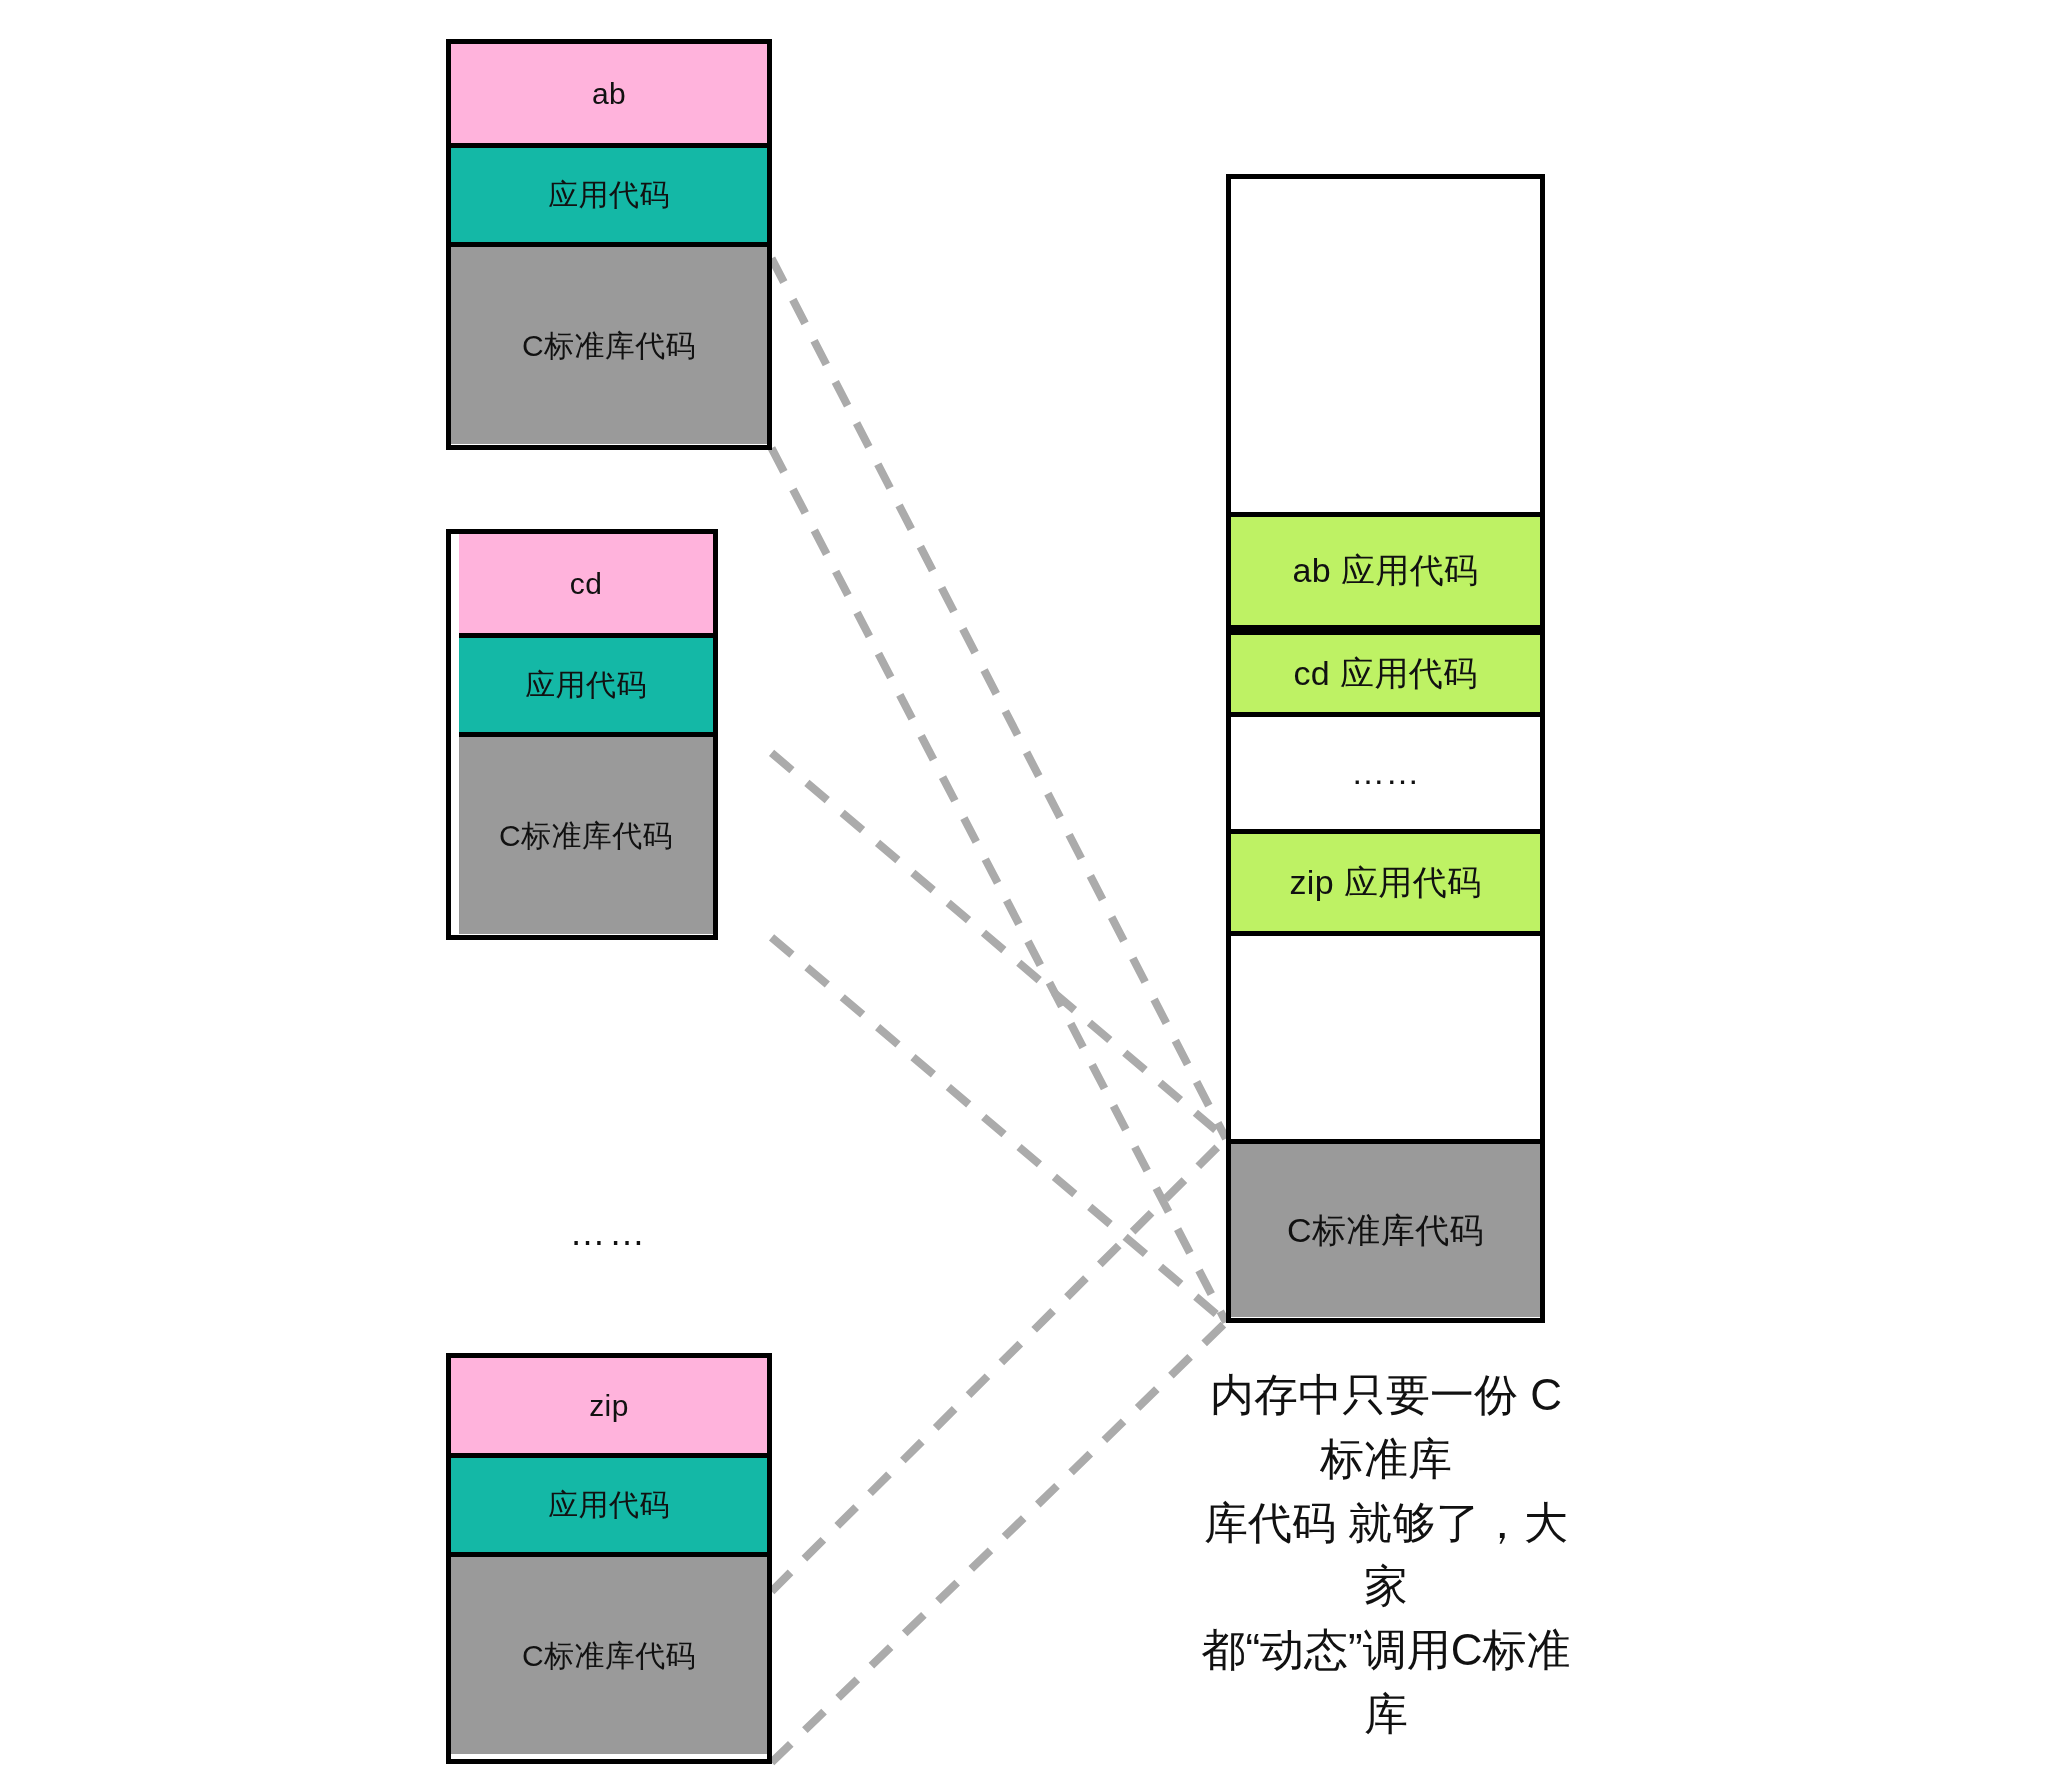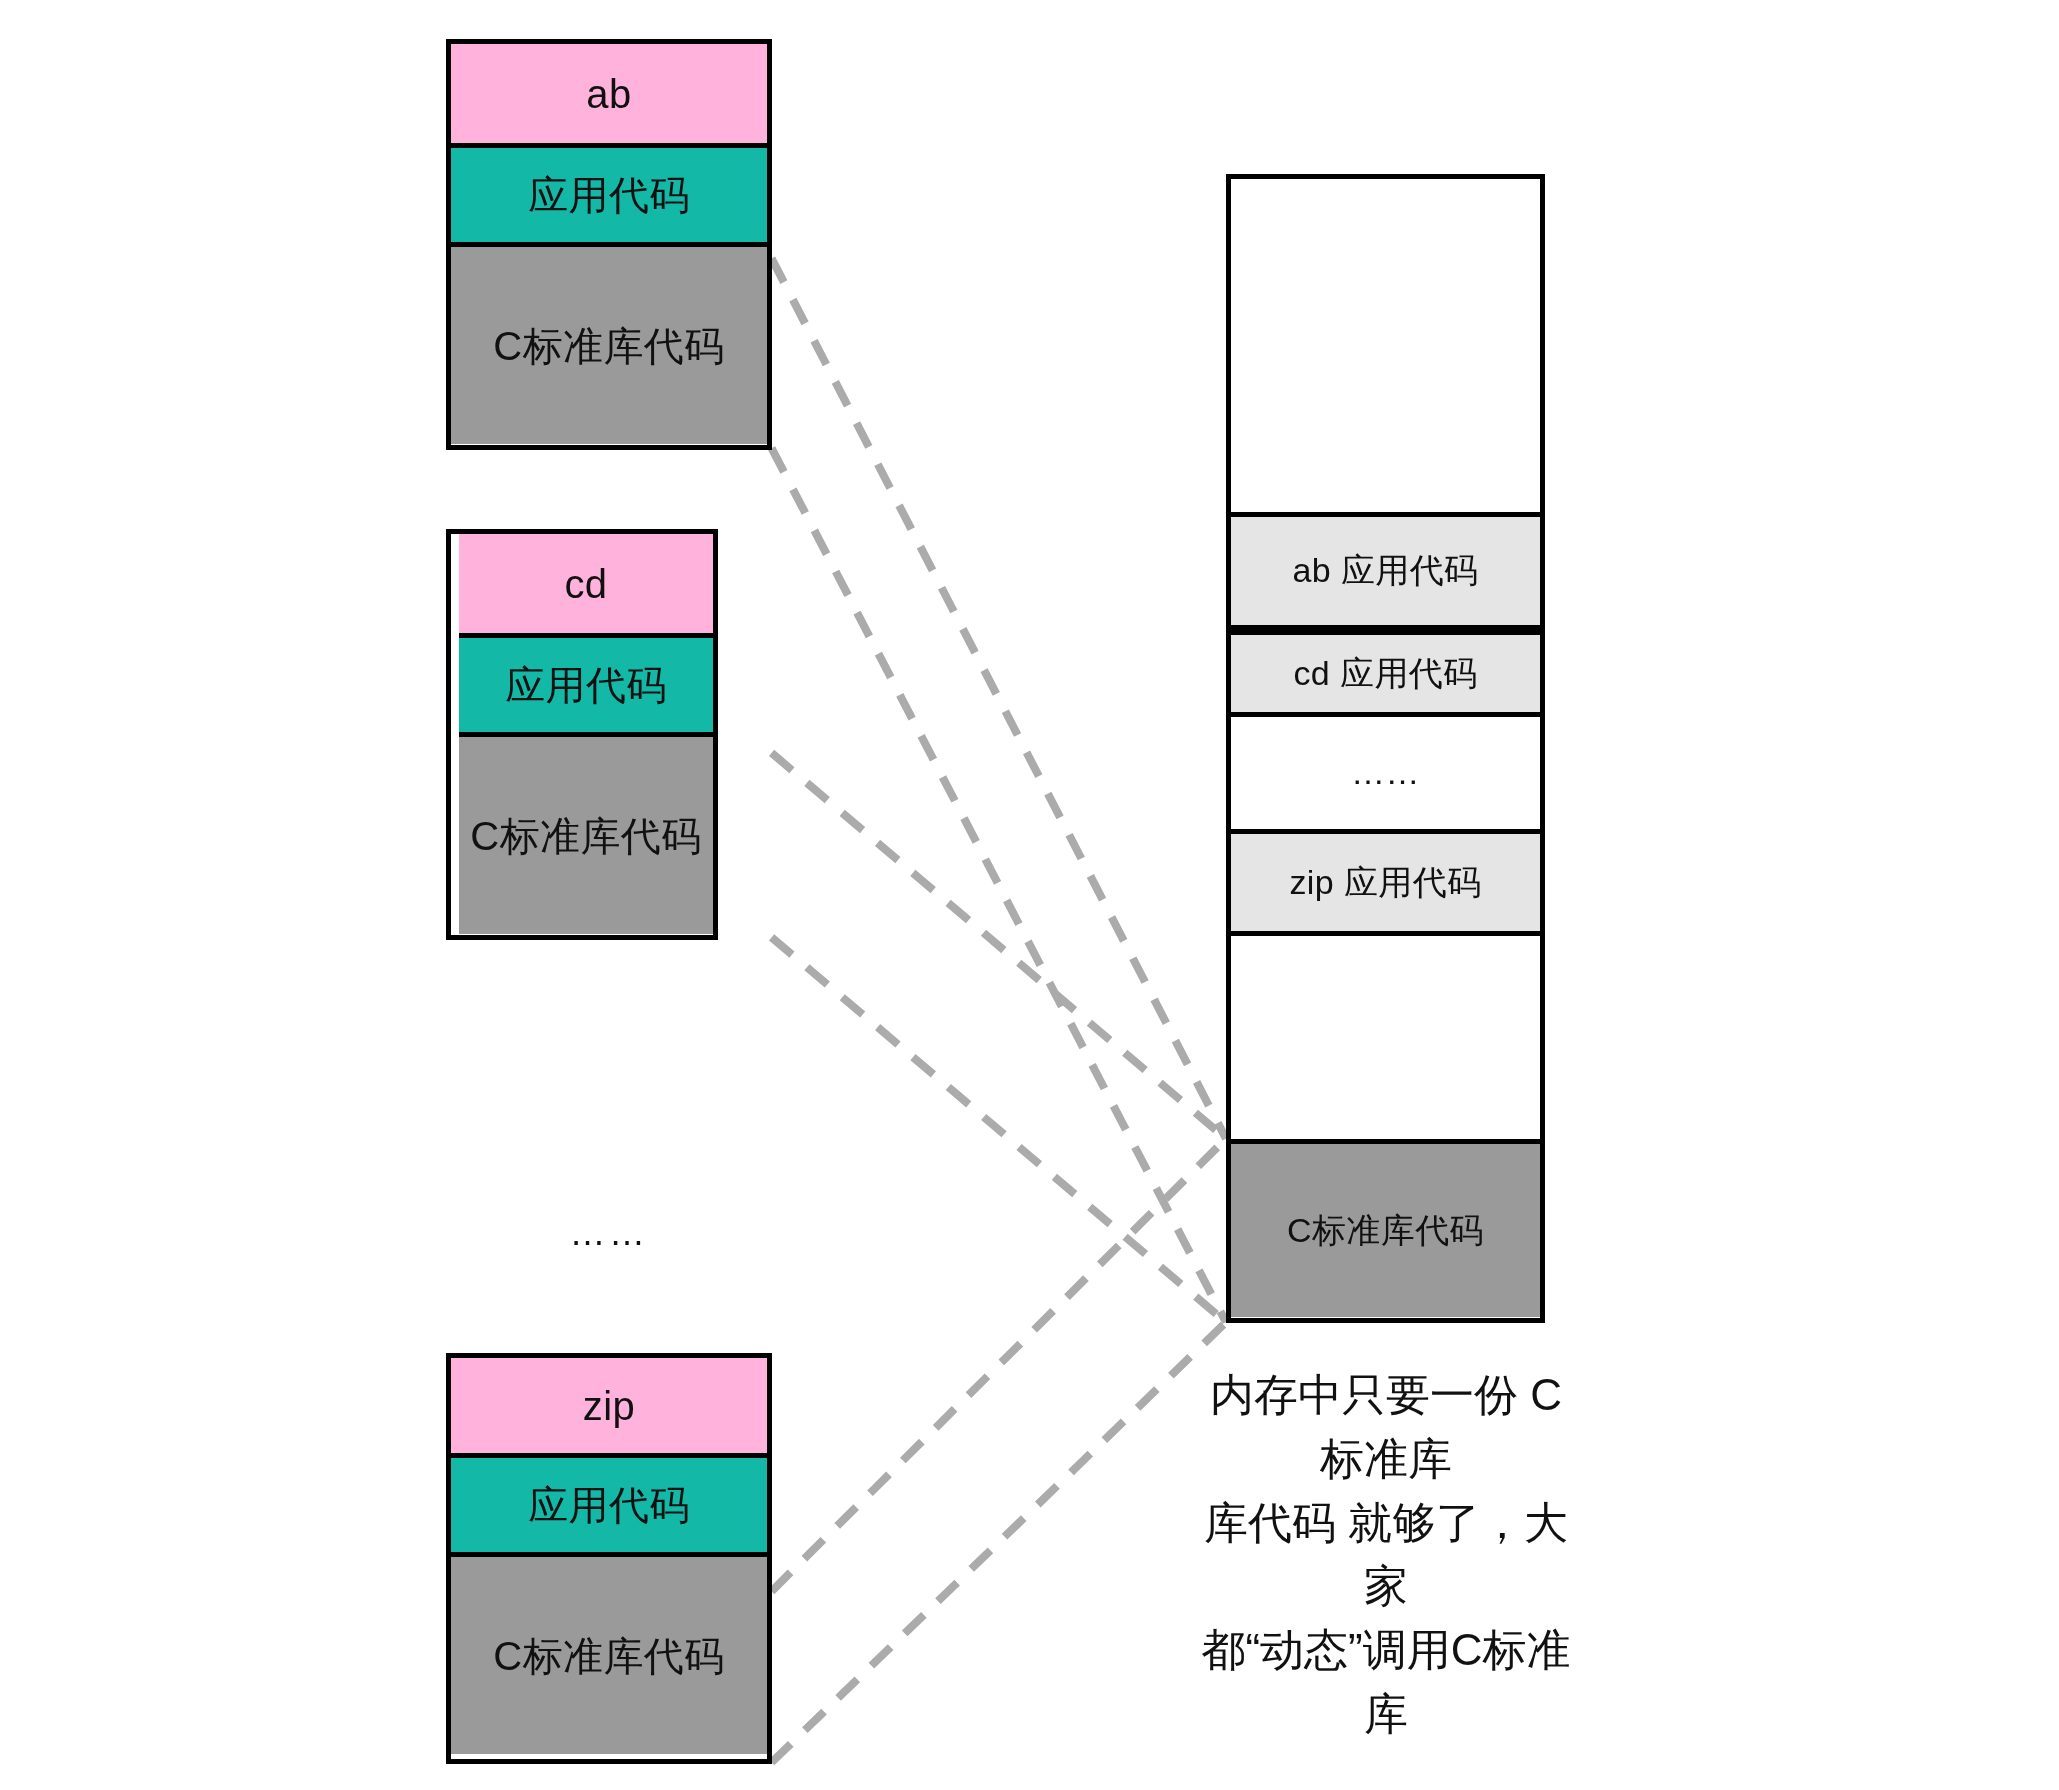--- a/index.html
+++ b/index.html
@@ -22,21 +22,21 @@
     background:#ffffff;
   }
   .seg{
     box-sizing:border-box;
     width:100%;
     display:flex;
     align-items:center;
     justify-content:center;
     text-align:center;
     border-bottom:5.3px solid #000000;
-    font-size:40px;
+    font-size:30px;
     line-height:1.2;
     letter-spacing:0.4px;
   }
   .seg:last-child{border-bottom:none;}
   .seg-name{background:#ffb3dc;}
   .seg-app{background:#14b8a6;}
   .seg-libc{background:#9a9a9a;}
 
   
   .mem-title{
@@ -56,21 +56,21 @@
     box-sizing:border-box;
     left:0;
     width:100%;
     display:flex;
     align-items:center;
     justify-content:center;
     text-align:center;
     font-size:34px;
     letter-spacing:0.4px;
   }
-  .mem-row.filled{background:#e5e5e5;border-top:5.3px solid #000;border-bottom:5.3px solid #000;}
+  .mem-row.filled{background:#bef264;border-top:5.3px solid #000;border-bottom:5.3px solid #000;}
   .mem-row.libc{background:#9a9a9a;border-top:5.3px solid #000;}
   .mem-row.empty{background:transparent;}
 
   
   .ellipsis{
     position:absolute;
     font-size:36px;
     letter-spacing:3.6px;
     text-align:center;
     white-space:nowrap;

